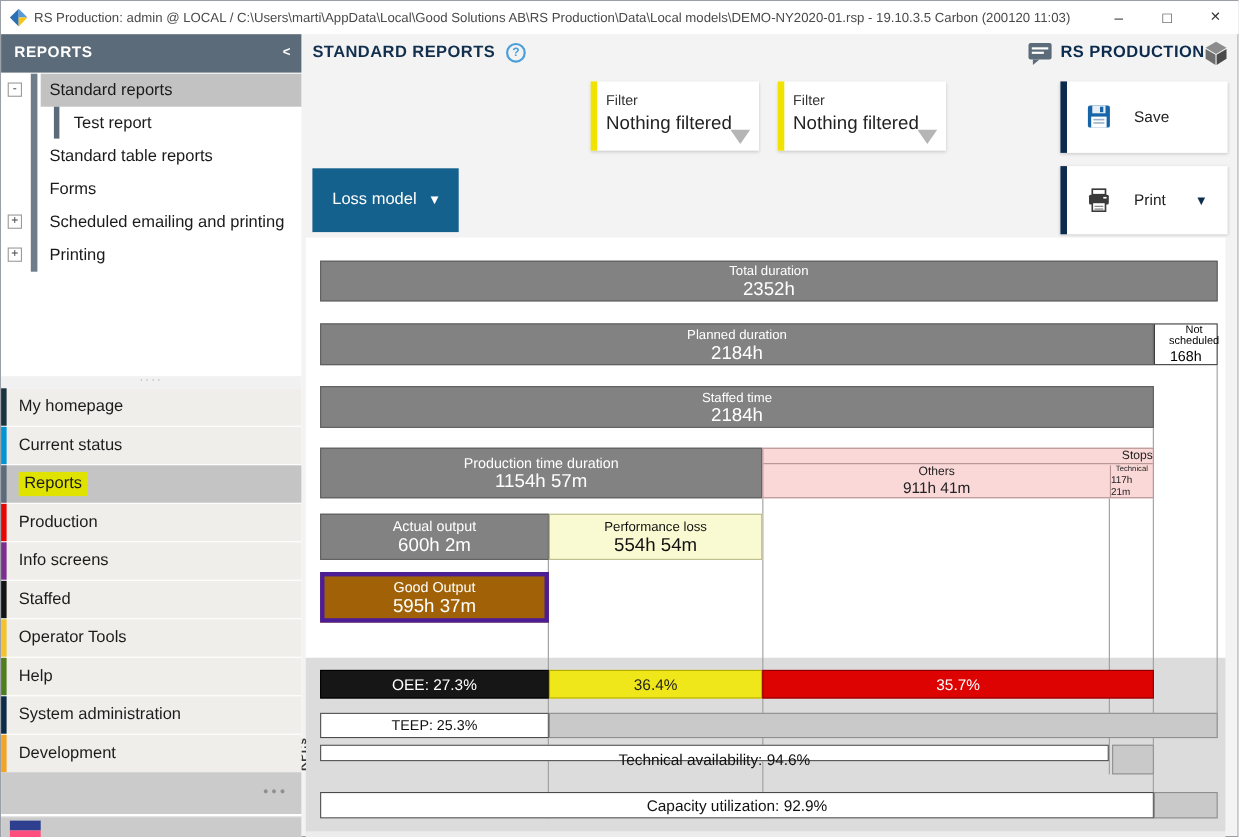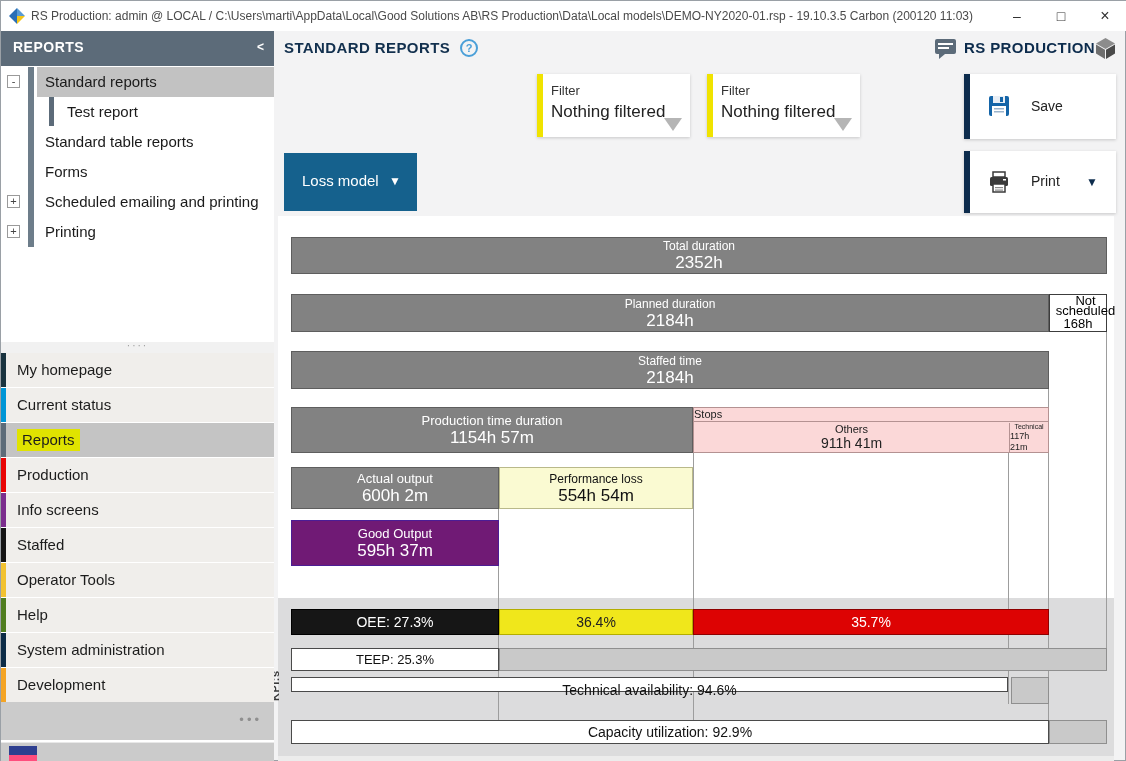--- a/index.html
+++ b/index.html
@@ -63,33 +63,33 @@
   
   .chart-bg { left:277px; top:215px; width:836px; height:382px; background:#ffffff; z-index:1; }
   .kpi-band { left:277px; top:597px; width:836px; height:158px; background:#dcdcdd; z-index:1; }
   .under-band { left:277px; top:755px; width:836px; height:6px; background:#ececec; z-index:1; }
   .gline { position:absolute; width:1px; background:#9d9d9d; z-index:2; }
   .bar { position:absolute; z-index:3; display:flex; flex-direction:column; align-items:center; justify-content:center; text-align:center; }
   .bar.gray { background:#828282; border:1px solid #5e5e5e; color:#fff; }
   .bar .l1 { font-size:12px; line-height:14px; }
   .bar .l2 { font-size:17px; line-height:19px; }
   .notsched { background:#fff; border:1px solid #3c3c3c; color:#000; z-index:3; }
-  .notsched .l1 { font-size:13px; line-height:10px;padding-left:15px; }
+  .notsched .l1 { font-size:10px; line-height:10px;padding-left:15px; }
   .notsched .l2 { font-size:13px; line-height:15px; }
   .stops { position:absolute; background:#fbd8d8; border:1px solid #b49292; z-index:3; color:#222; }
-  .stops .hdr { position:absolute; left:0; top:0; width:100%; height:14px; font-size:11px; line-height:13px; text-align:left; border-bottom:1px solid #b49292; }
+  .stops .hdr { position:absolute; left:0; top:0; width:100%; height:14px; font-size:11px; line-height:13px; text-align:right; border-bottom:1px solid #b49292; }
   .stops .cell { position:absolute; top:15px; bottom:0; display:flex; flex-direction:column; align-items:center; }
   .stops .others { left:0; width:315px; }
   .stops .others .s1 { font-size:11px; line-height:12px; }
   .stops .others .s2 { font-size:14px; line-height:16px; }
   .stops .tech { left:315px; width:39px; border-left:1px solid #b49292; }
   .stops .tech .s1 { font-size:7px; line-height:8px; }
   .stops .tech .s2 { font-size:9px; line-height:11px; }
   .bar.yellowloss { background:#fafad2; border:1px solid #b9b98a; color:#111; }
-  .bar.green { background:#701a75; border:1px solid #4c1d95; color:#fff; }
+  .bar.green { background:#a16207; border:4px solid #4c1d95; color:#fff; }
   .bar.green .l1 { font-size:13px; }
   .kpirow { position:absolute; z-index:3; text-align:center; }
   .kpi-black { background:#161616; border:1px solid #000; color:#fff; }
   .kpi-yellow { background:#f0e71b; border:1px solid #b3ad00; color:#222; }
   .kpi-red { background:#dd0303; border:1px solid #8e0000; color:#fff; }
   .kpi-white { background:#fff; border:1px solid #4a4a4a; color:#111; }
   .kpi-gray { background:#c9c9c9; border:1px solid #8f8f8f; }
   .kpi-label { position:absolute; left:268px; top:700px; transform:rotate(-90deg); transform-origin:0 0; font-size:11px; font-weight:bold; color:#3a3a3a; letter-spacing:.5px; z-index:4; }
 </style>
 </head>

